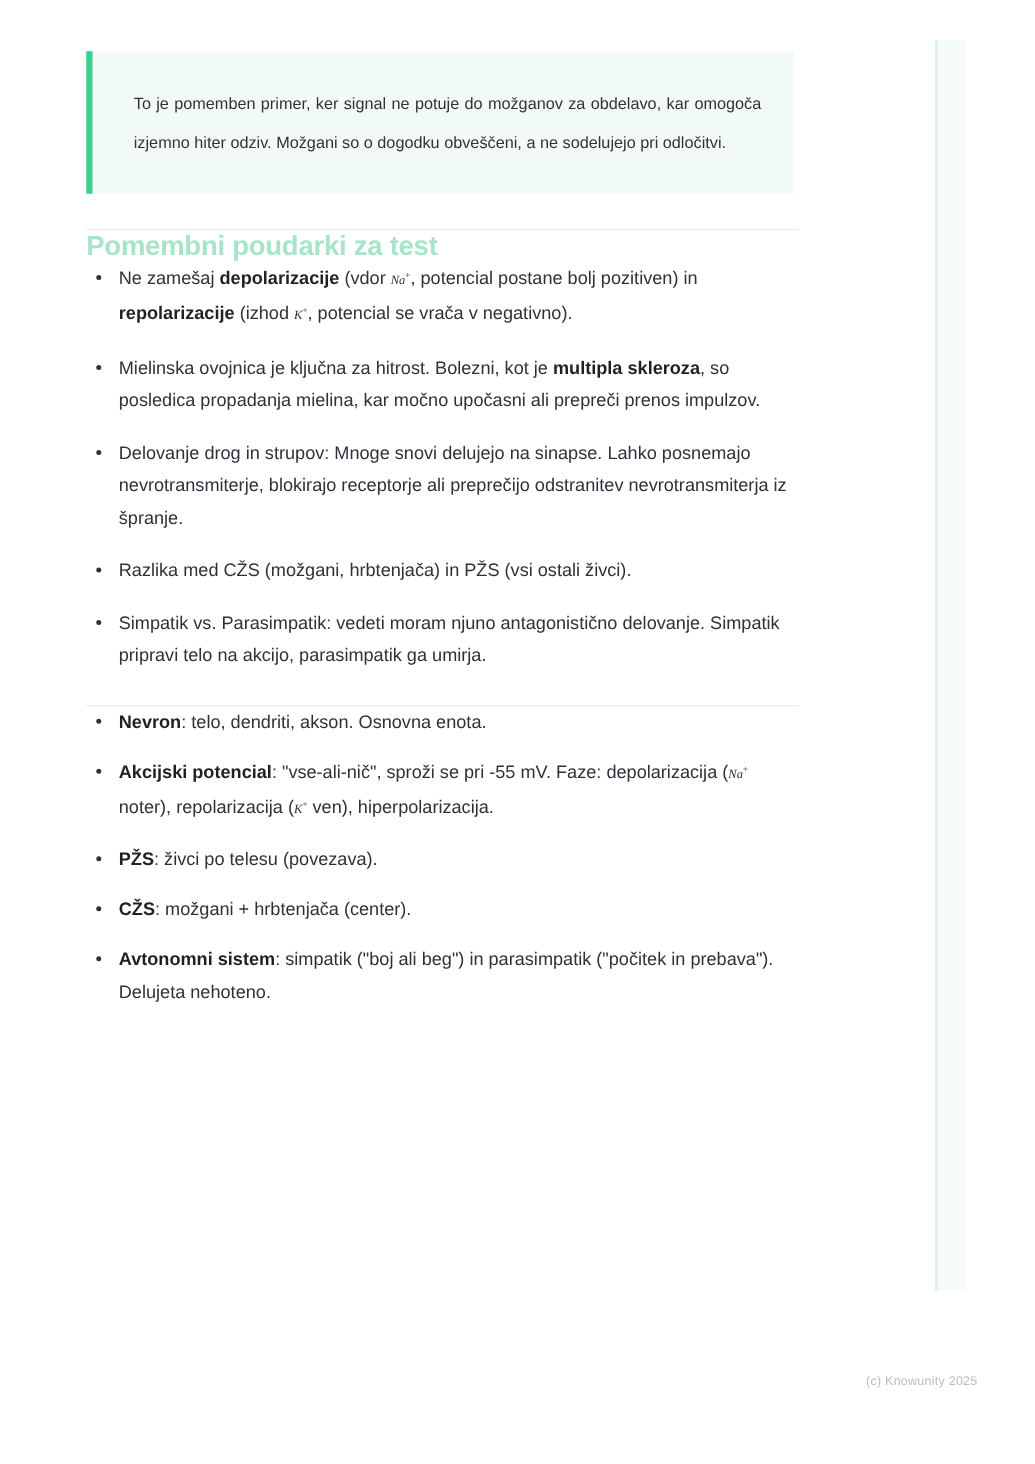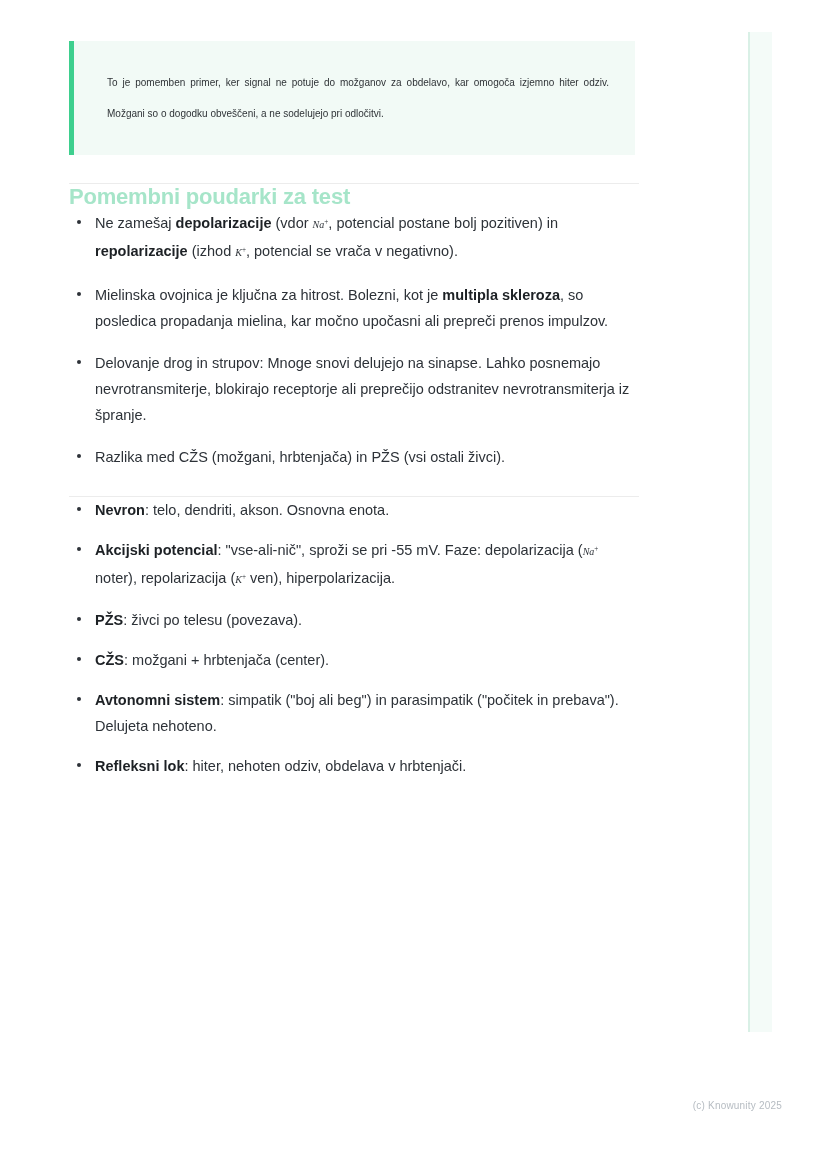--- a/index.html
+++ b/index.html
@@ -43,21 +43,21 @@
   .callout {
     margin-top: 41px;
     background: #f2faf6;
     border-left: 5px solid #3ecf8e;
     padding: 26px 26px 26px 33px;
     box-sizing: border-box;
     width: 566px;
   }
   .callout p {
     margin: 0;
-    font-size: 10px;
+    font-size: 13px;
     line-height: 31px;
     color: #2f3337;
     text-align: justify;
   }
 
   
   .divider {
     height: 1px;
     background: #ececec;
     width: 570px;
@@ -146,29 +146,29 @@
     </div>
 
     <div class="divider first"></div>
 
     <h2 class="section-title sec1-title">Pomembni poudarki za test</h2>
     <ul class="notes list-highlights">
         <li>Ne zamešaj <strong>depolarizacije</strong> (vdor <span class="math">Na<sup>+</sup></span>, potencial postane bolj pozitiven) in <strong>repolarizacije</strong> (izhod <span class="math">K<sup>+</sup></span>, potencial se vrača v negativno).</li>
         <li>Mielinska ovojnica je ključna za hitrost. Bolezni, kot je <strong>multipla skleroza</strong>, so posledica propadanja mielina, kar močno upočasni ali prepreči prenos impulzov.</li>
         <li>Delovanje drog in strupov: Mnoge snovi delujejo na sinapse. Lahko posnemajo nevrotransmiterje, blokirajo receptorje ali preprečijo odstranitev nevrotransmiterja iz špranje.</li>
         <li>Razlika med CŽS (možgani, hrbtenjača) in PŽS (vsi ostali živci).</li>
+        <li>Simpatik vs. Parasimpatik: vedeti moram njuno antagonistično delovanje. Simpatik pripravi telo na akcijo, parasimpatik ga umirja.</li>
       </ul>
 
     <div class="divider second"></div>
 
     <ul class="notes list-summary">
         <li><strong>Nevron</strong>: telo, dendriti, akson. Osnovna enota.</li>
         <li><strong>Akcijski potencial</strong>: "vse-ali-nič", sproži se pri -55 mV. Faze: depolarizacija (<span class="math">Na<sup>+</sup></span> noter), repolarizacija (<span class="math">K<sup>+</sup></span> ven), hiperpolarizacija.</li>
         <li><strong>PŽS</strong>: živci po telesu (povezava).</li>
         <li><strong>CŽS</strong>: možgani + hrbtenjača (center).</li>
         <li><strong>Avtonomni sistem</strong>: simpatik ("boj ali beg") in parasimpatik ("počitek in prebava"). Delujeta nehoteno.</li>
-        <li><strong>Refleksni lok</strong>: hiter, nehoten odziv, obdelava v hrbtenjači.</li>
       </ul>
 
   </div>
 
   <div class="footer">(c) Knowunity 2025</div>
 </div>
 
 </body></html>

